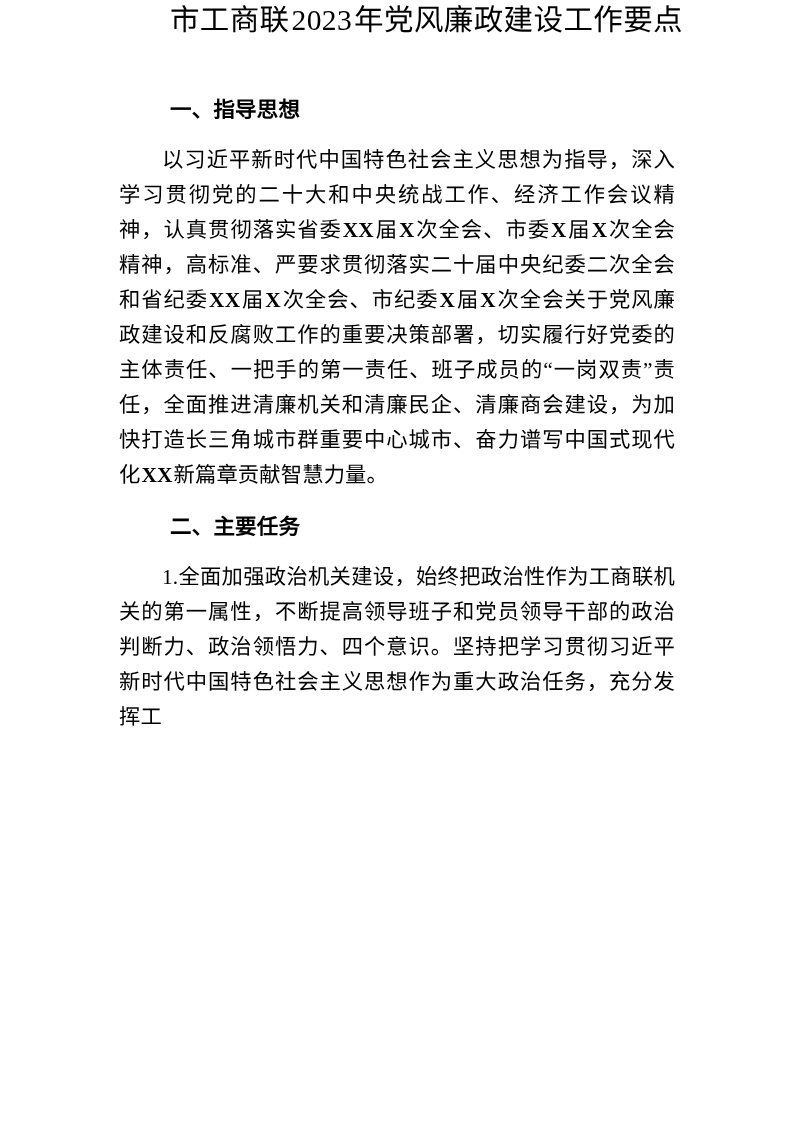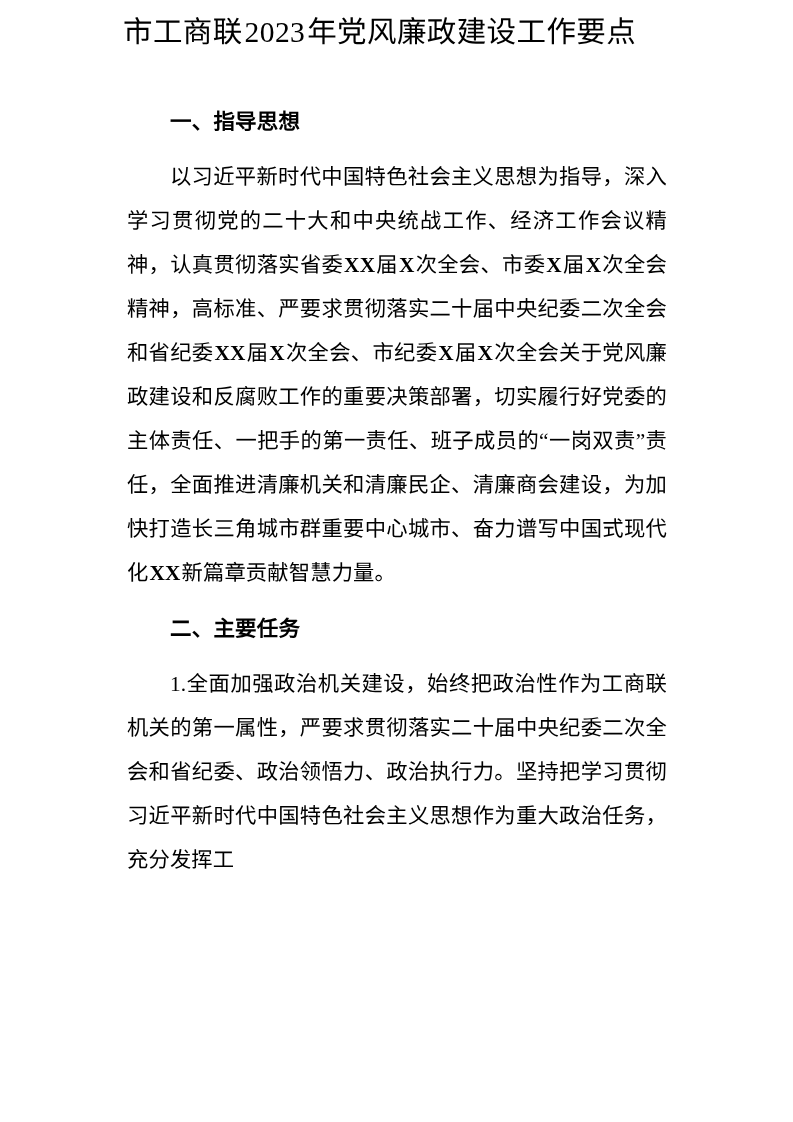--- a/index.html
+++ b/index.html
@@ -25,42 +25,42 @@
     position: absolute;
     left: 111px;
     top: 0;
     width: 572px;
   }
   .doc-title {
     font-family: "Liberation Serif", "DejaVu Serif", serif;
     font-size: 29.5px;
     line-height: 40px;
     letter-spacing: 0.4px;
-    text-align: left;
-    margin: 12px;
+    text-align: right;
+    margin: 0;
     white-space: nowrap;
     font-weight: 400;
   }
   .section-heading {
     font-family: "DejaVu Sans", "Liberation Sans", sans-serif;
     font-size: 21.5px;
     font-weight: 700;
     line-height: 35px;
     text-indent: 43px;
     margin: 16px;
     letter-spacing: 0.2px;
   }
   .heading-gap-first {
     margin-top: 52px;
   }
   .para {
     font-family: "Liberation Serif", "DejaVu Serif", serif;
     font-size: 21.3px;
-    line-height: 44px;
-    margin: 16px;
+    line-height: 35px;
+    margin: 8px;
     text-indent: 43px;
     text-align: justify;
     text-justify: inter-ideograph;
     letter-spacing: 0.15px;
     word-break: break-all;
   }
   .para b,
   .para .bold {
     font-weight: 700;
   }
@@ -84,17 +84,17 @@
 
 <div class="page">
   <div class="content">
 
     <h1 class="doc-title"><span>市工商联</span><span class="title-lat">2023</span><span>年党风廉政建设工作要点</span></h1>
 
     <div>
         <div class="section-heading heading-gap-first">一、指导思想</div>
         <p class="para"><span>以习近平新时代中国特色社会主义思想为指导，深入学习贯彻党的二十大和中央统战工作、经济工作会议精神，认真贯彻落实省委</span><span class="lat">XX</span><span>届</span><span class="lat">X</span><span>次全会、市委</span><span class="lat">X</span><span>届</span><span class="lat">X</span><span>次全会精神，高标准、严要求贯彻落实二十届中央纪委二次全会和省纪委</span><span class="lat">XX</span><span>届</span><span class="lat">X</span><span>次全会、市纪委</span><span class="lat">X</span><span>届</span><span class="lat">X</span><span>次全会关于党风廉政建设和反腐败工作的重要决策部署，切实履行好党委的主体责任、一把手的第一责任、班子成员的“一岗双责”责任，全面推进清廉机关和清廉民企、清廉商会建设，为加快打造长三角城市群重要中心城市、奋力谱写中国式现代化</span><span class="lat">XX</span><span>新篇章贡献智慧力量。</span></p>
         <div class="section-heading">二、主要任务</div>
-        <p class="para"><span class="num">1.</span><span>全面加强政治机关建设，始终把政治性作为工商联机关的第一属性，严要求贯彻落实二十届中央纪委二次全会和省纪委、政治领悟力、政治执行力。坚持把学习贯彻习近平新时代中国特色社会主义思想作为重大政治任务，充分发挥工</span></p>
+        <p class="para"><span class="num">1.</span><span>全面加强政治机关建设，始终把政治性作为工商联机关的第一属性，不断提高领导班子和党员领导干部的政治判断力、政治领悟力、四个意识。坚持把学习贯彻习近平新时代中国特色社会主义思想作为重大政治任务，充分发挥工</span></p>
       </div>
 
   </div>
 </div>
 
 </body></html>

